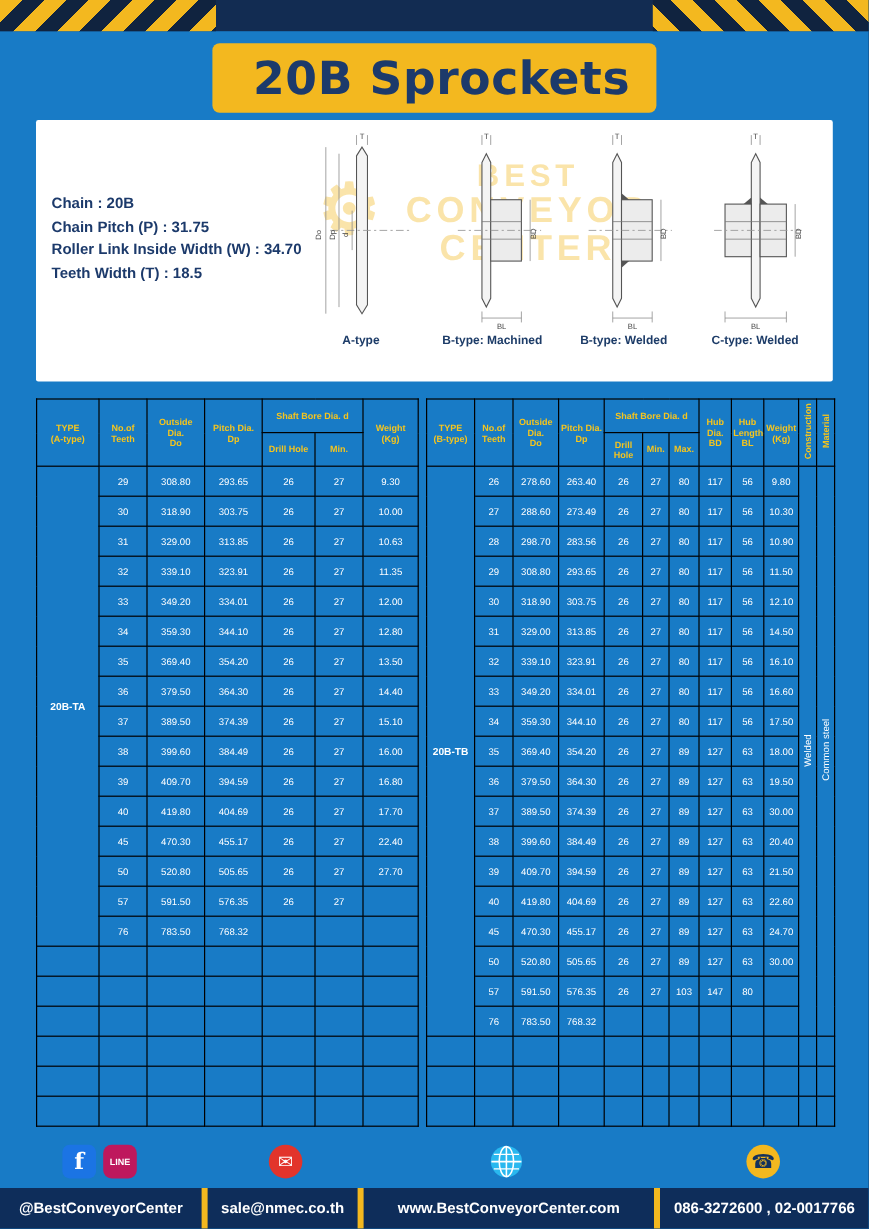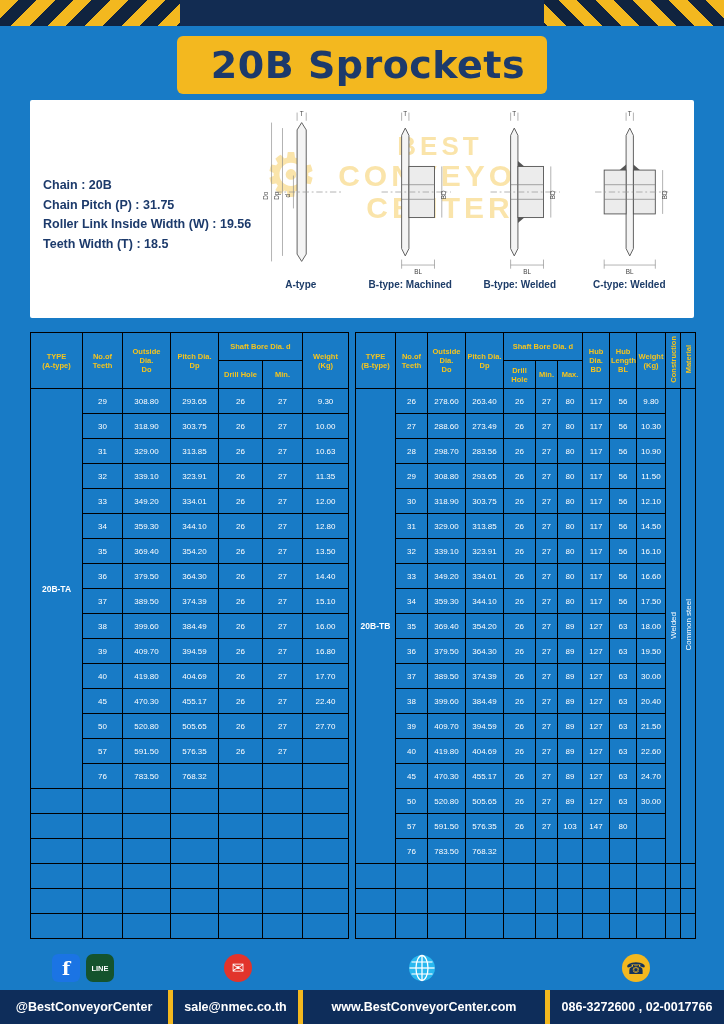--- a/index.html
+++ b/index.html
@@ -19,21 +19,21 @@
                   background:#f3b81f; border-radius:6px; display:flex; align-items:center; justify-content:center;padding-left:12px; }
   .title { margin:0; font-family:"DejaVu Sans","Liberation Sans",sans-serif; font-size:38px;
            font-weight:bold; color:#1c3a6b; letter-spacing:0.5px; }
 
   
   .panel { position:absolute; left:30px; top:100px; width:664px; height:218px; background:#ffffff; border-radius:2px; }
   .watermark { position:absolute; left:245px; top:32px; width:330px; text-align:center; z-index:0;
                color:rgba(243,184,31,0.38); font-weight:bold; line-height:1.08; letter-spacing:4px; pointer-events:none; }
   .wm-gear { position:absolute; left:-10px; top:12px; font-size:58px; letter-spacing:0; }
   .wm1 { font-size:26px; } .wm2 { font-size:30px; } .wm3 { font-size:30px; }
-  .specs { position:absolute; left:13px; top:76px; z-index:1; }
+  .specs { position:absolute; left:13px; top:60px; z-index:1; }
   .spec-line { color:#1c3a6b; font-weight:bold; font-size:12.5px; line-height:19.5px; white-space:nowrap; }
   .figures { position:absolute; left:220px; top:8px; width:430px; height:202px; display:flex; gap:8px; z-index:1; }
   .fig { flex:1; display:flex; flex-direction:column; align-items:center; margin:0; }
   .fig svg { width:100%; height:168px; }
   .cap { font-size:10px; font-weight:bold; color:#1d3c68; margin-top:3px; white-space:nowrap; }
   .part { fill:#f4f4f4; stroke:#555; stroke-width:1; }
   .hub  { fill:#ececec; stroke:#555; stroke-width:1; }
   .axis { stroke:#999; stroke-width:0.8; stroke-dasharray:7 3 2 3; fill:none; }
   .dimline { stroke:#888; stroke-width:0.7; }
   .bore { stroke:#777; stroke-width:0.7; }
@@ -52,21 +52,21 @@
   .vtext { writing-mode:vertical-rl; transform:rotate(180deg); display:inline-block; white-space:nowrap; }
   td .vtext { font-size:8px; }
   th .vtext { font-size:7.5px; }
 
   
   .footer-icons { position:absolute; left:0; right:0; bottom:38px; height:32px; }
   .icon { position:absolute; top:0; width:28px; height:28px; border-radius:50%;
           display:flex; align-items:center; justify-content:center; }
   .icon.fb { left:52px; border-radius:6px; background:#1b74e4; color:#fff; font-weight:bold;
              font-size:19px; font-family:"DejaVu Serif", serif; }
-  .icon.line { left:86px; border-radius:7px; background:#14532d; color:#fff; font-size:7.5px; font-weight:bold; }
+  .icon.line { left:86px; border-radius:7px; background:#be185d; color:#fff; font-size:7.5px; font-weight:bold; }
   .icon.mail { left:224px; background:#e2342b; color:#fff; font-size:15px; }
   .icon.globe { left:408px; }
   .icon.phone { left:622px; background:#f3b81f; color:#13315c; font-size:16px; }
   .footer-bar { position:absolute; left:0; right:0; bottom:0; height:34px; background:#0e2d5a; display:flex; }
   .fsec { display:flex; align-items:center; justify-content:center; color:#fff; font-weight:bold; font-size:12.5px; white-space:nowrap; }
   .fsec.s1 { width:168px; } .fsec.s2 { width:125px; } .fsec.s3 { width:242px; } .fsec.s4 { flex:1; }
   .fsep { width:5px; background:#f3b81f; }
 </style>
 </head>
 <body>
@@ -86,21 +86,21 @@
     <div class="watermark">
       <span class="wm-gear">⚙</span>
       <div class="wm1">BEST</div>
       <div class="wm2">CONVEYOR</div>
       <div class="wm3">CENTER</div>
     </div>
 
     <div class="specs">
       <div class="spec-line">Chain : 20B</div>
       <div class="spec-line">Chain Pitch (P) : 31.75</div>
-      <div class="spec-line">Roller Link Inside Width (W) : 19.56</div>
+      <div class="spec-line">Roller Link Inside Width (W) : 34.70</div>
       <div class="spec-line">Teeth Width (T) : 18.5</div>
     </div>
 
     <div class="figures">
 
       <figure class="fig">
         <svg viewBox="0 0 104 184">
           <line class="dimline" x1="48" y1="14" x2="48" y2="5"></line>
           <line class="dimline" x1="58" y1="14" x2="58" y2="5"></line>
           <text class="dim" x="53" y="9" text-anchor="middle">T</text>

